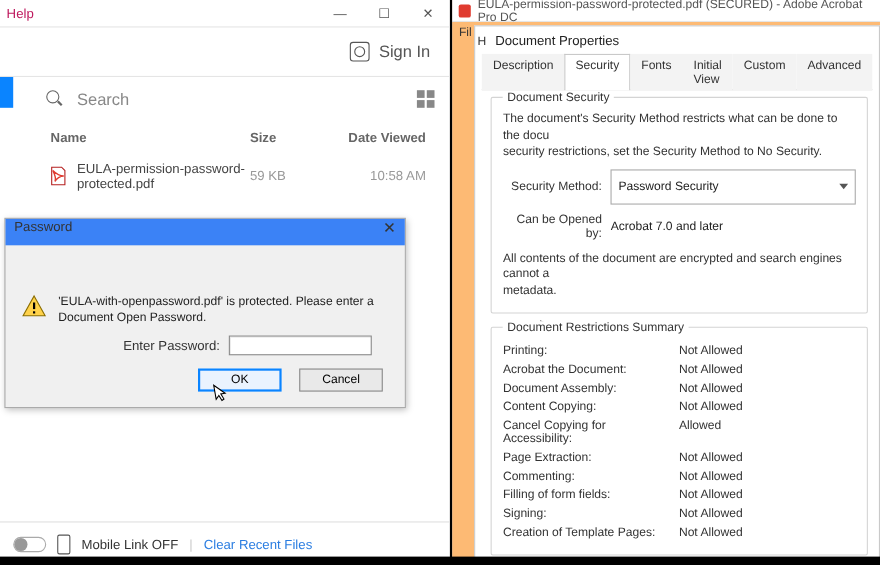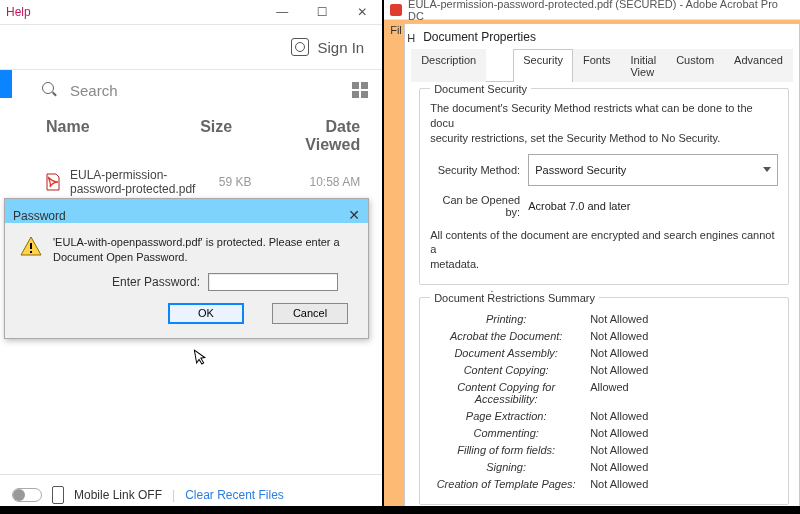--- a/index.html
+++ b/index.html
@@ -20,68 +20,68 @@
   .sidebar .sel { width:12px; height:28px; background:#0a84ff; margin-top:0; }
   .main { flex:1; display:flex; flex-direction:column; }
   .searchrow { display:flex; align-items:center; height:40px; padding:0 14px 0 12px; }
   .searchrow .mag { width:16px; height:16px; margin-right:10px; position:relative;}
   .searchrow .mag::before{content:"";position:absolute;width:10px;height:10px;border:1.6px solid #666;border-radius:50%;left:0;top:0;}
   .searchrow .mag::after{content:"";position:absolute;width:5px;height:1.6px;background:#666;transform:rotate(45deg);left:10px;top:11px;}
   .searchrow input { border:none; outline:none; flex:1; font-size:15px; color:#333; }
   .searchrow input::placeholder{color:#888;}
   .gridicon { width:16px; height:16px; display:grid; grid-template-columns:1fr 1fr; grid-template-rows:1fr 1fr; gap:2px;}
   .gridicon div{background:#888;}
-  .header { display:flex; padding:8px 22px 6px 16px; color:#666; font-size:16px; font-weight:600;}
+  .header { display:flex; padding:8px 22px 6px 16px; color:#666; font-size:12px; font-weight:600;}
   .header .n{flex:1;} .header .s{width:70px;text-align:left;} .header .d{width:90px;text-align:right;}
   .row { display:flex; align-items:center; padding:8px 22px 8px 14px; color:#444; font-size:12px;}
   .row .pdf { width:18px; height:18px; margin-right:8px; position:relative;}
   .row .pdf svg{width:18px;height:18px;}
-  .row .n{flex:1;} .row .s{width:70px;color:#999;text-align:center;} .row .d{width:90px;text-align:right;color:#999;}
+  .row .n{flex:1;} .row .s{width:70px;color:#999;} .row .d{width:90px;text-align:right;color:#999;}
   .footer { height:40px; border-top:1px solid #e0e0e0; display:flex; align-items:center; padding:0 12px; gap:10px; font-size:12px;}
   .toggle { width:30px; height:14px; border:1px solid #aaa; border-radius:8px; position:relative;}
   .toggle::after{content:"";position:absolute;width:12px;height:12px;border-radius:50%;background:#999;left:0;top:0;}
   .footer .link{color:#2a7de1;}
   .mobicon{width:12px;height:18px;border:1.4px solid #555;border-radius:2px;}
   
   .dialog { position:absolute; left:4px; top:198px; width:365px; background:#f0f0f0; border:1px solid #aaa; box-shadow:1px 2px 6px rgba(0,0,0,0.25); }
-  .dlg-title { height:24px; display:flex; align-items:flex-end; justify-content:space-between; padding:0 8px; background:#7dd3fc; font-size:12px;}
+  .dlg-title { height:24px; display:flex; align-items:flex-start; justify-content:space-between; padding:0 8px; background:#3b82f6; font-size:12px;}
   .dlg-close{ font-size:14px; color:#333; font-family:Arial;}
-  .dlg-body { padding:12px 14px 4px 14px; display:flex; gap:10px;}
+  .dlg-body { padding:12px 14px 4px 14px; display:flex; gap:10px;margin-top:32px;}
   .warn { width:24px; height:24px; flex:none;}
   .dlg-msg { font-size:11px; line-height:1.35; color:#222;}
   .dlg-pw { display:flex; align-items:center; justify-content:flex-end; gap:8px; padding:4px 30px 0 14px;}
   .dlg-pw input{ width:130px; height:18px; border:1px solid #888; background:#fff; box-shadow:inset 1px 1px 0 rgba(0,0,0,0.08);}
-  .dlg-btns { display:flex; justify-content:flex-end; gap:28px; padding:12px 20px 14px 0;}
+  .dlg-btns { display:flex; justify-content:flex-end; gap:16px; padding:12px 20px 14px 0;}
   .dlg-btns button{ width:76px; height:21px; font-size:11px; border:1px solid #888; background:#e9e9e9;}
   .dlg-btns .ok{ border:2px solid #0a84ff; background:#eaf3fe;}
   
   .cursor{position:absolute; left:195px; top:348px; font-size:16px; color:#000; transform:rotate(-10deg);}
   
   .blackbar{position:absolute;left:0;right:0;bottom:0;height:8px;background:#000;}
   
   .right { flex:1; background:#fdba74; display:flex; flex-direction:column; }
   .r-titlebar{ height:20px; background:#fff; display:flex; align-items:center; padding:0 6px; gap:6px; font-size:11px; color:#555; border-bottom:1px solid #e5e5e5;}
   .r-titlebar .ico{width:12px;height:12px;background:#e03b2f;border-radius:2px;position:relative;}
   .r-menurow{display:flex; align-items:flex-start;}
   .r-menurow .file{ width:20px; padding:4px 0 0 6px; font-size:11px; color:#333;}
   .props { flex:1; background:#fff; border:1px solid #c9c9c9; margin:3px 0 0 0; display:flex; flex-direction:column; min-width:0;}
   .props-title{ padding:6px 10px 4px 10px; font-size:12px; color:#222;text-align:right;}
   .tabs { display:flex; border-bottom:1px solid #c9c9c9; margin:0 6px; }
   .tabs .tab{ padding:4px 9px; font-size:11px; color:#333; border:1px solid transparent; border-bottom:none; position:relative; top:1px; background:#f3f3f3;}
-  .tabs .tab.active{ background:#fff; border-color:#c9c9c9;margin-left:27px; }
+  .tabs .tab.active{ background:#fff; border-color:#c9c9c9; }
   .props-body{ padding:6px 10px 9px 14px; font-size:11px; color:#222; overflow:hidden;}
   .group{ border:1px solid #d4d4d4; padding:8px 10px 12px 10px; margin-bottom:12px; border-radius:2px;}
   .group .gtitle{ position:relative; top:-14px; background:#fff; display:inline-block; padding:0 4px; font-size:11px; color:#333;}
   .desc{ margin-top:-8px; line-height:1.35; color:#333; }
   .krow{ display:flex; align-items:center; margin-top:8px; gap:8px;}
   .krow .k{ width:90px; text-align:right; color:#333;}
   .secsel{ flex:1; min-width:0; height:32px; border:1px solid #aaa; background:#fff; display:flex; align-items:center; padding:0 6px; justify-content:space-between;}
   .restr{ margin-top:-8px;}
   .restr .rr{ display:flex; padding:2.5px 0;}
-  .restr .rk{ width:160px; text-align:center; padding-right:8px; color:#333;font-style:italic;}
+  .restr .rk{ width:160px; text-align:left; padding-right:8px; color:#333;}
   .restr .rv{ color:#333;}
   .chev{width:0;height:0;border-left:4px solid transparent;border-right:4px solid transparent;border-top:5px solid #555;}
   .left-midarrow{position:absolute; left:491px; top:288px; color:#888; font-size:10px;}
 </style>
 </head>
 <body>
 
 <div class="root">
 
   <div class="left">
@@ -226,21 +226,21 @@
                 </div>
                 <div class="rr">
                   <div class="rk">Document Assembly:</div>
                   <div class="rv">Not Allowed</div>
                 </div>
                 <div class="rr">
                   <div class="rk">Content Copying:</div>
                   <div class="rv">Not Allowed</div>
                 </div>
                 <div class="rr">
-                  <div class="rk">Content Copying for Accessibility:</div>
+                  <div class="rk">Cancel Copying for Accessibility:</div>
                   <div class="rv">Allowed</div>
                 </div>
                 <div class="rr">
                   <div class="rk">Page Extraction:</div>
                   <div class="rv">Not Allowed</div>
                 </div>
                 <div class="rr">
                   <div class="rk">Commenting:</div>
                   <div class="rv">Not Allowed</div>
                 </div>

